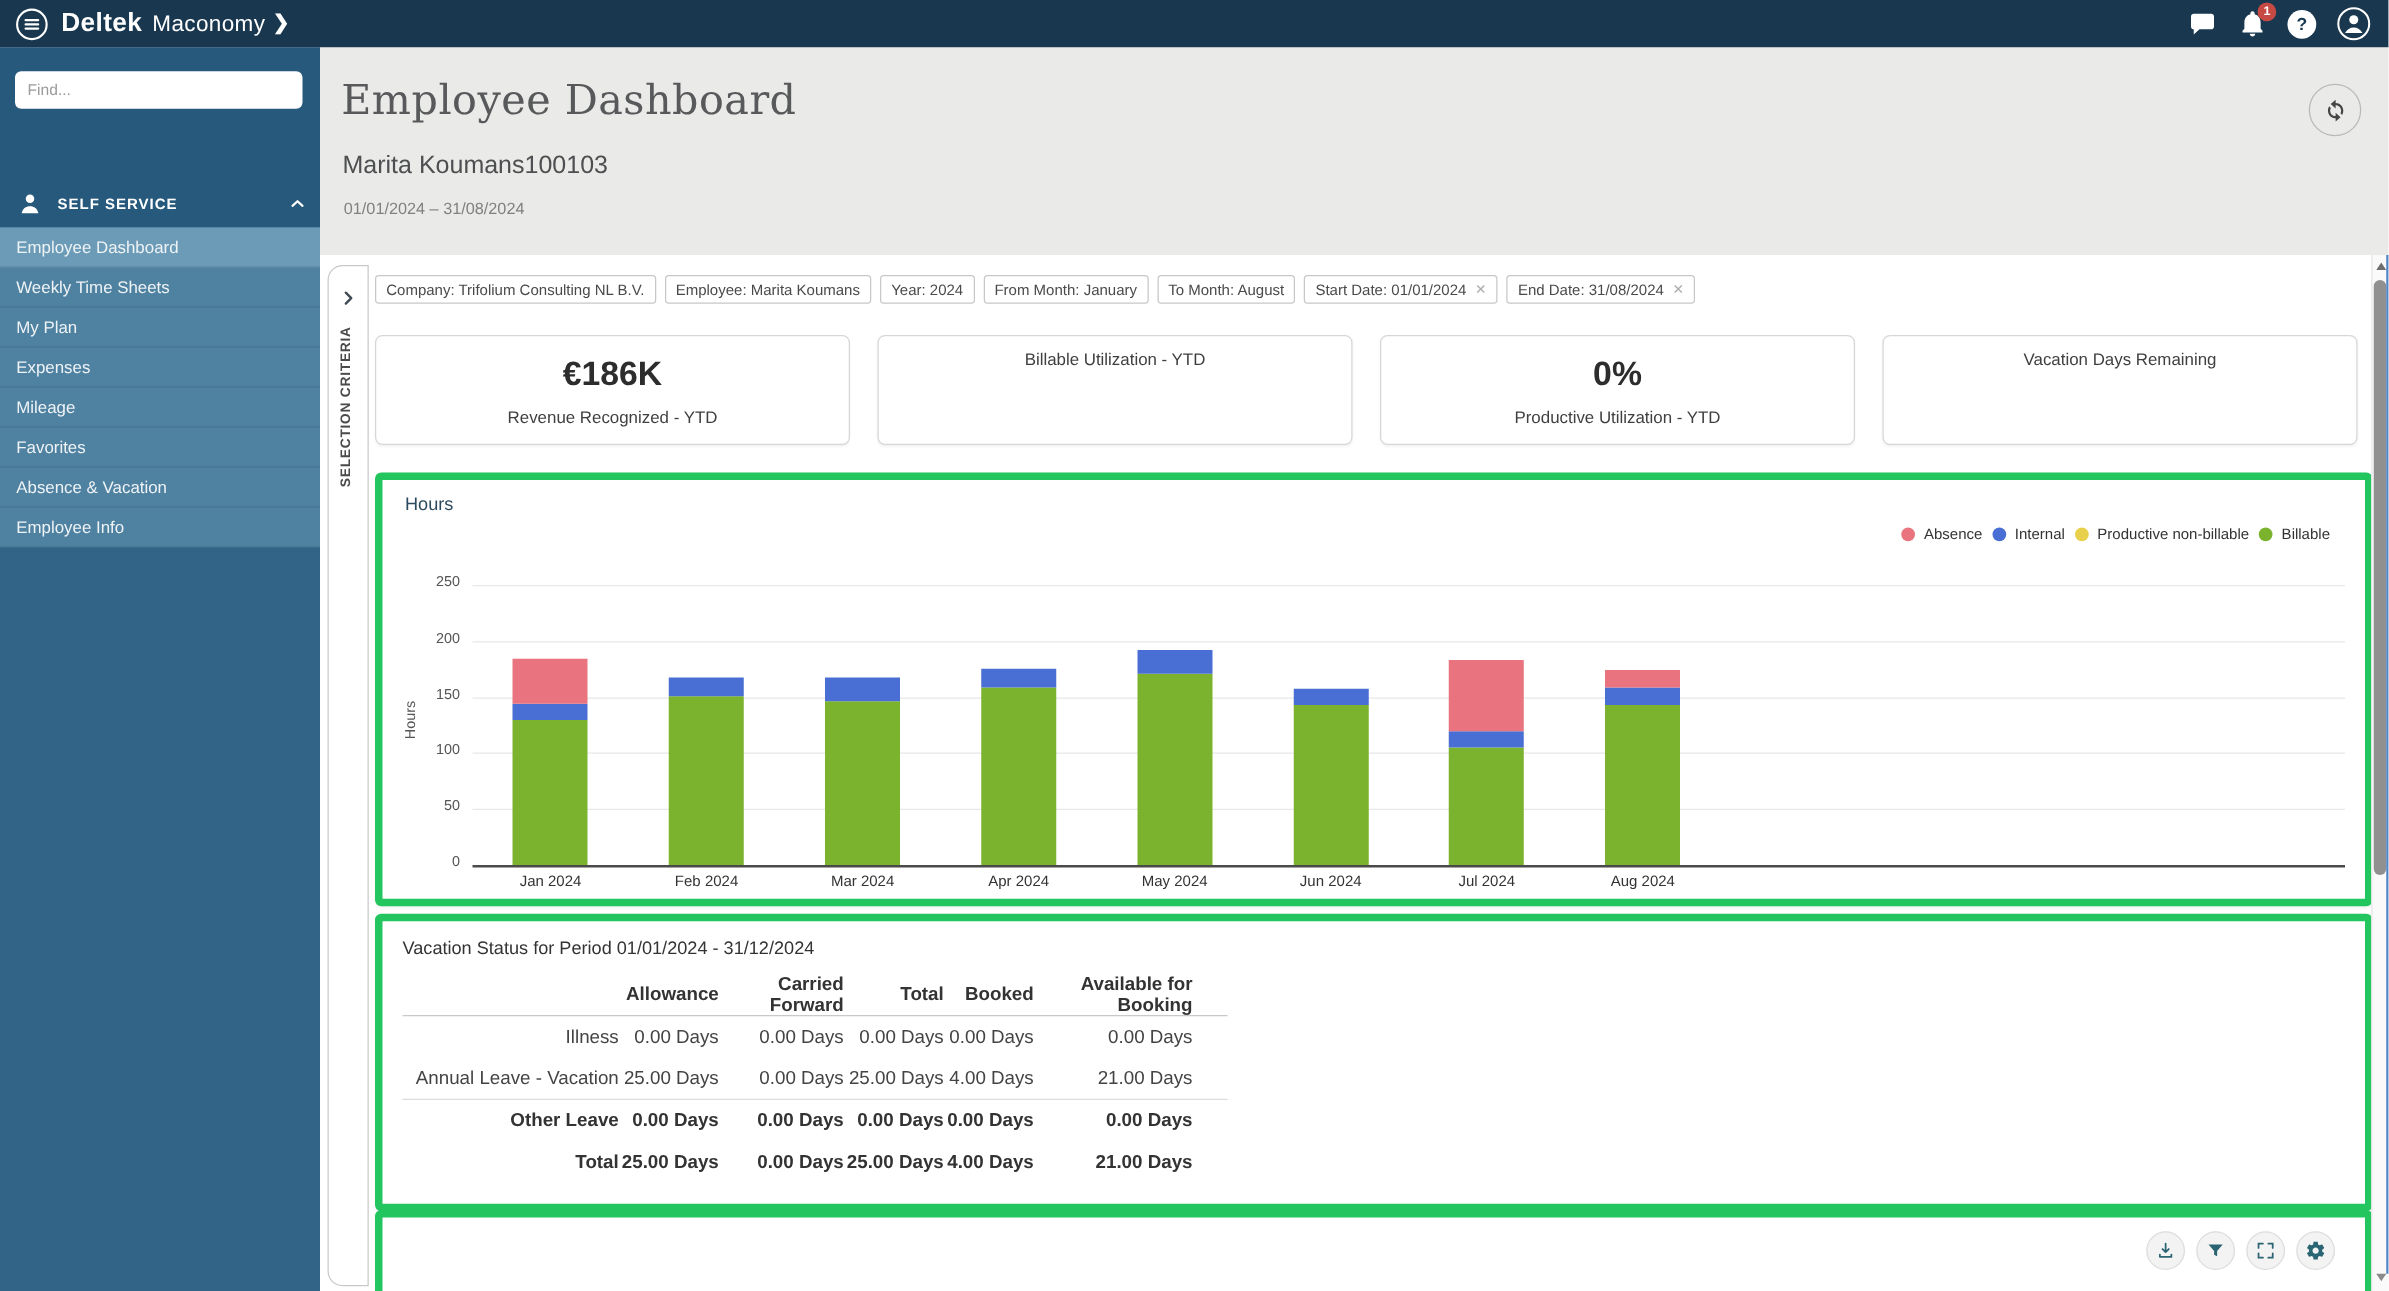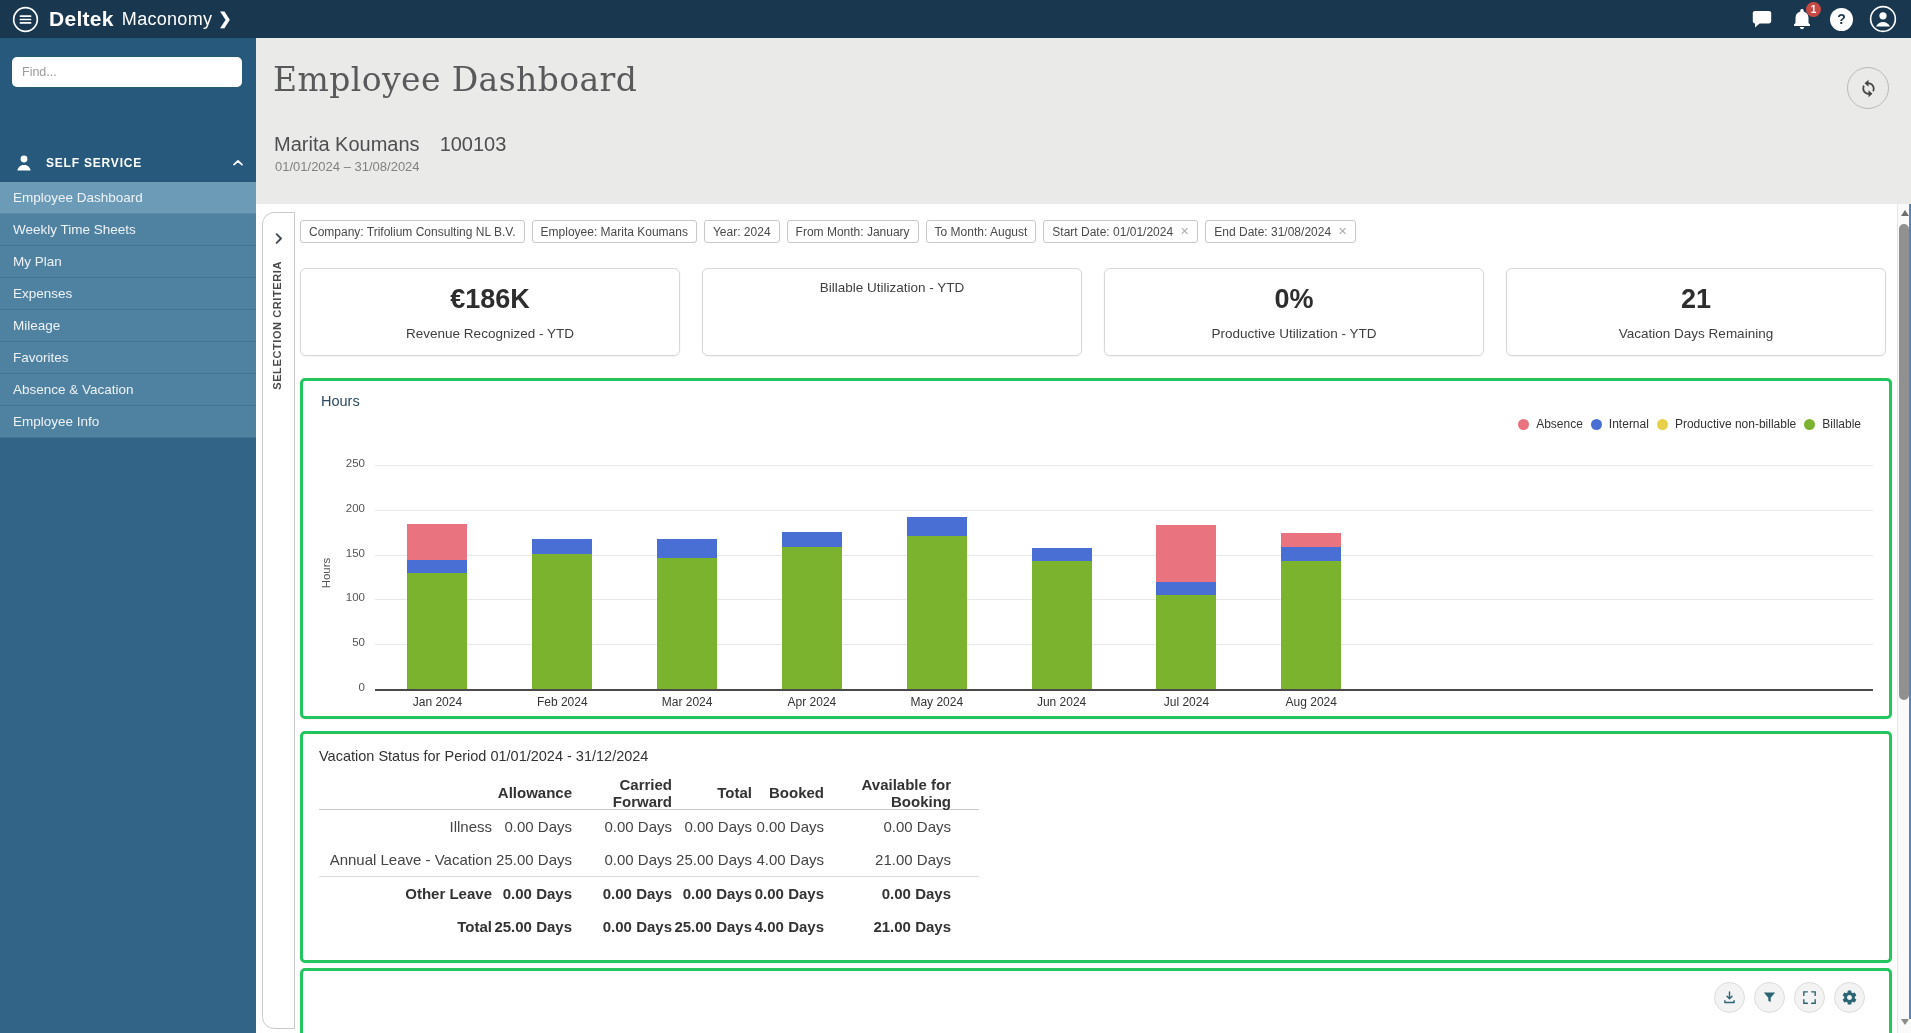--- a/index.html
+++ b/index.html
@@ -40,21 +40,21 @@
              border-bottom:1px solid rgba(0,0,0,.10);cursor:pointer;white-space:nowrap;}
   .side-item.selected{background:#6C9BB7;}
 
   
   .content-header{position:absolute;left:256px;top:38px;width:1655px;height:166px;
                   background:#EAEAE8;border-bottom:1px solid #cfcfcd;}
   .page-title{position:absolute;left:17px;top:22px;font-family:"DejaVu Serif",serif;
               font-size:33px;color:#58595B;letter-spacing:.4px;}
   .refresh-btn{position:absolute;right:22px;top:29px;width:40px;height:40px;border-radius:50%;
                border:1px solid #b9b9b9;display:flex;align-items:center;justify-content:center;cursor:pointer;}
-  .emp-row{position:absolute;left:18px;top:83px;font-size:20px;color:#4E4F51;display:flex;gap:20px;margin-top:12px;}
+  .emp-row{position:absolute;left:18px;top:83px;font-size:20px;color:#4E4F51;display:flex;}
   .date-range{position:absolute;left:19px;top:121px;font-size:13px;color:#818181;}
 
   
   .main{position:absolute;left:256px;top:204px;width:1655px;height:829px;background:#fff;}
 
   
   .sel-tab{position:absolute;left:6px;top:8px;width:31px;height:815px;background:#fff;
            border:1px solid #c9c9c9;border-radius:12px 0 0 12px;cursor:pointer;}
   .sel-chev{position:absolute;left:8px;top:18px;width:15px;height:15px;}
   .sel-text{position:absolute;left:8px;top:48px;writing-mode:vertical-rl;transform:rotate(180deg);
@@ -67,21 +67,21 @@
   .chip-x{margin-left:7px;color:#adadad;font-size:11px;cursor:pointer;}
 
   
   .kpi-row{position:absolute;left:44px;top:64px;width:1586px;height:88px;display:flex;gap:22px;}
   .kpi-card{flex:1;background:#fff;border:1px solid #d7d7d7;border-radius:6px;
             box-shadow:0 1px 2px rgba(0,0,0,.05);text-align:center;}
   .kpi-value{margin-top:15px;font-size:27px;font-weight:600;color:#2d2d2d;}
   .kpi-label{margin-top:11px;font-size:13.5px;color:#3f3f3f;}
 
   
-  .panel{position:absolute;left:44px;width:1586px;background:#fff;border:3px solid #22c55e;
+  .panel{position:absolute;left:44px;width:1586px;background:#fff;border:6px solid #22c55e;
          border-radius:5px;box-shadow:0 1px 2px rgba(0,0,0,.05);}
   #chart-panel{top:174px;height:335px;}
   #table-panel{top:527px;height:226px;}
   #bottom-panel{top:764px;height:80px;}
 
   
   .chart-title{position:absolute;left:18px;top:12px;font-size:14.5px;color:#2C4A5E;font-weight:500;}
   #chart-legend{position:absolute;top:36px;right:28px;display:flex;gap:8px;}
   .legend-item{display:flex;align-items:center;gap:7px;cursor:pointer;}
   .legend-dot{width:11px;height:11px;border-radius:50%;}
@@ -249,21 +249,20 @@
           <div class="kpi-label">Revenue Recognized - YTD</div>
         </div>
         <div class="kpi-card">
           <div class="kpi-label">Billable Utilization - YTD</div>
         </div>
         <div class="kpi-card">
           <div class="kpi-value">0%</div>
           <div class="kpi-label">Productive Utilization - YTD</div>
         </div>
         <div class="kpi-card">
-          <div class="kpi-value">21</div>
           <div class="kpi-label">Vacation Days Remaining</div>
         </div>
       </div>
 
     <div class="panel" id="chart-panel">
       <div class="chart-title">Hours</div>
       <div id="chart-legend">
           <div class="legend-item">
             <span class="legend-dot" style="background: rgb(233, 116, 127);"></span>
             <span class="legend-label">Absence</span>

